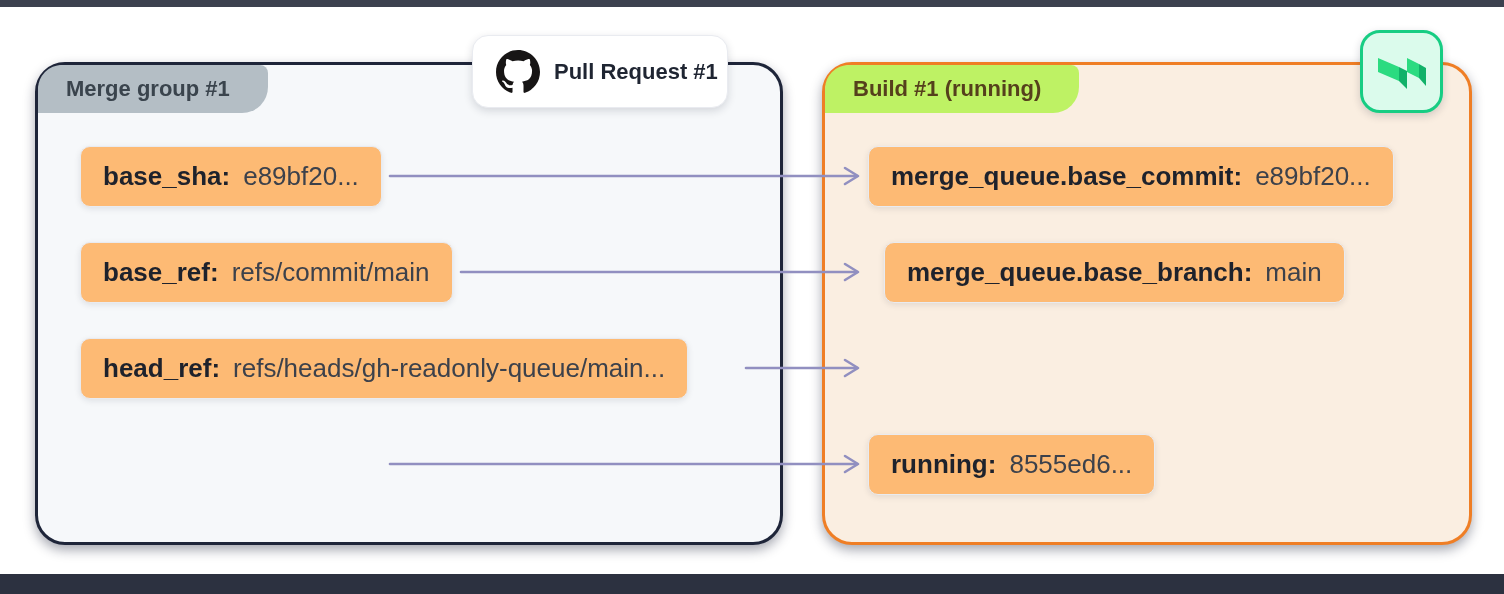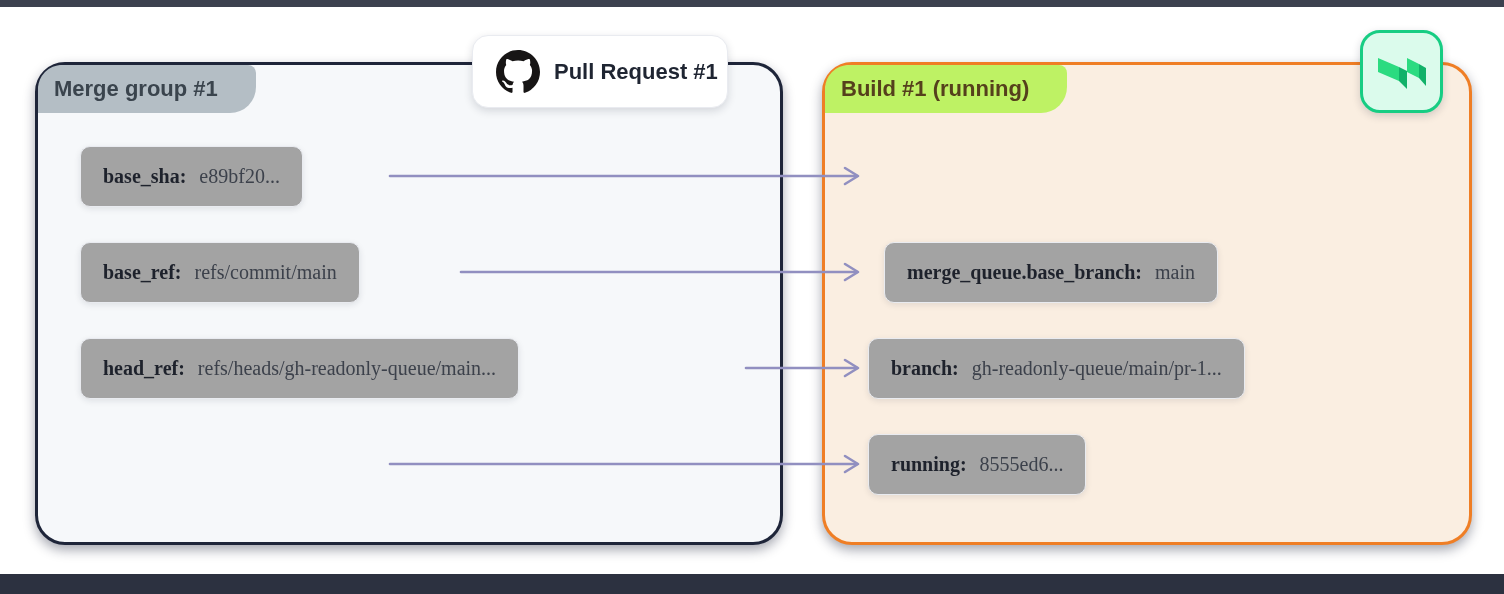--- a/index.html
+++ b/index.html
@@ -18,34 +18,34 @@
     box-shadow:0 5px 12px rgba(22,27,50,.38);
   }
   .panel.left {
     left:35px; width:748px; background:#f6f8fa; border:3px solid #1e2539;
   }
   .panel.right {
     left:822px; width:650px; background:#faeee1; border:3px solid #ef7e25;
   }
   .tab {
     position:absolute; top:0; left:0; height:48px;
-    line-height:48px; padding:0 38px 0 16px;
+    line-height:48px; padding:0 38px 0 28px;
     font-size:22px; font-weight:bold;
     border-radius:24px 8px 26px 0;
     white-space:nowrap;
   }
   .panel.left  .tab { background:#b4bec5; color:#3a444d; }
   .panel.right .tab { background:#bef264; color:#55401c; }
 
   .chip {
     position:absolute; height:61px; line-height:59px;
-    background:#a3a3a3; border:1px solid #e9ebf0; border-radius:10px;
+    background:#fdba74; border:1px solid #e9ebf0; border-radius:10px;
     box-shadow:0 2px 6px rgba(20,25,50,.10);
     padding:0 22px; white-space:nowrap;
-    font-family:Liberation Serif, serif; font-size:20px;
+    font-family:Liberation Sans, sans-serif; font-size:26px;
   }
   .chip .k { font-weight:bold; color:#1e222c; margin-right:13px; }
   .chip .v { color:#3c414b; }
 
   .badge {
     position:absolute; left:472px; top:35px; width:256px; height:73px;
     background:#ffffff; border:1px solid #e9ebf0; border-radius:16px;
     box-shadow:0 3px 8px rgba(22,27,50,.15);
     display:flex; align-items:center; gap:14px; padding-left:23px;
   }
@@ -84,25 +84,25 @@
   <div class="chip" style="left:80px; top:338px;">
     <span class="k">head_ref:</span><span class="v">refs/heads/gh-readonly-queue/main...</span>
   </div>
 
   <div class="panel right">
     <div class="tab">
       <span>Build #1 (running)</span>
     </div>
   </div>
 
+  <div class="chip" style="left:868px; top:146px;">
+    <span class="k">merge_queue.base_commit:</span><span class="v">e89bf20...</span>
+  </div>
   <div class="chip" style="left:884px; top:242px;">
     <span class="k">merge_queue.base_branch:</span><span class="v">main</span>
-  </div>
-  <div class="chip" style="left:868px; top:338px;">
-    <span class="k">branch:</span><span class="v">gh-readonly-queue/main/pr-1...</span>
   </div>
   <div class="chip" style="left:868px; top:434px;">
     <span class="k">running:</span><span class="v">8555ed6...</span>
   </div>
 
   <div class="badge">
     <svg class="gh" viewBox="0 0 16 16" aria-hidden="true">
       <path fill="#171515" d="M8 0C3.58 0 0 3.58 0 8c0 3.54 2.29 6.53 5.47 7.59.4.07.55-.17.55-.38 0-.19-.01-.82-.01-1.49-2.01.37-2.53-.49-2.69-.94-.09-.23-.48-.94-.82-1.13-.28-.15-.68-.52-.01-.53.63-.01 1.08.58 1.23.82.72 1.21 1.87.87 2.33.66.07-.52.28-.87.51-1.07-1.78-.2-3.64-.89-3.64-3.95 0-.87.31-1.59.82-2.15-.08-.2-.36-1.02.08-2.12 0 0 .67-.21 2.2.82.64-.18 1.32-.27 2-.27s1.36.09 2 .27c1.53-1.04 2.2-.82 2.2-.82.44 1.1.16 1.92.08 2.12.51.56.82 1.27.82 2.15 0 3.07-1.87 3.75-3.65 3.95.29.25.54.73.54 1.48 0 1.07-.01 1.93-.01 2.2 0 .21.15.46.55.38A8.01 8.01 0 0 0 16 8c0-4.42-3.58-8-8-8z"></path>
     </svg>
     <span class="lbl">Pull Request #1</span>

